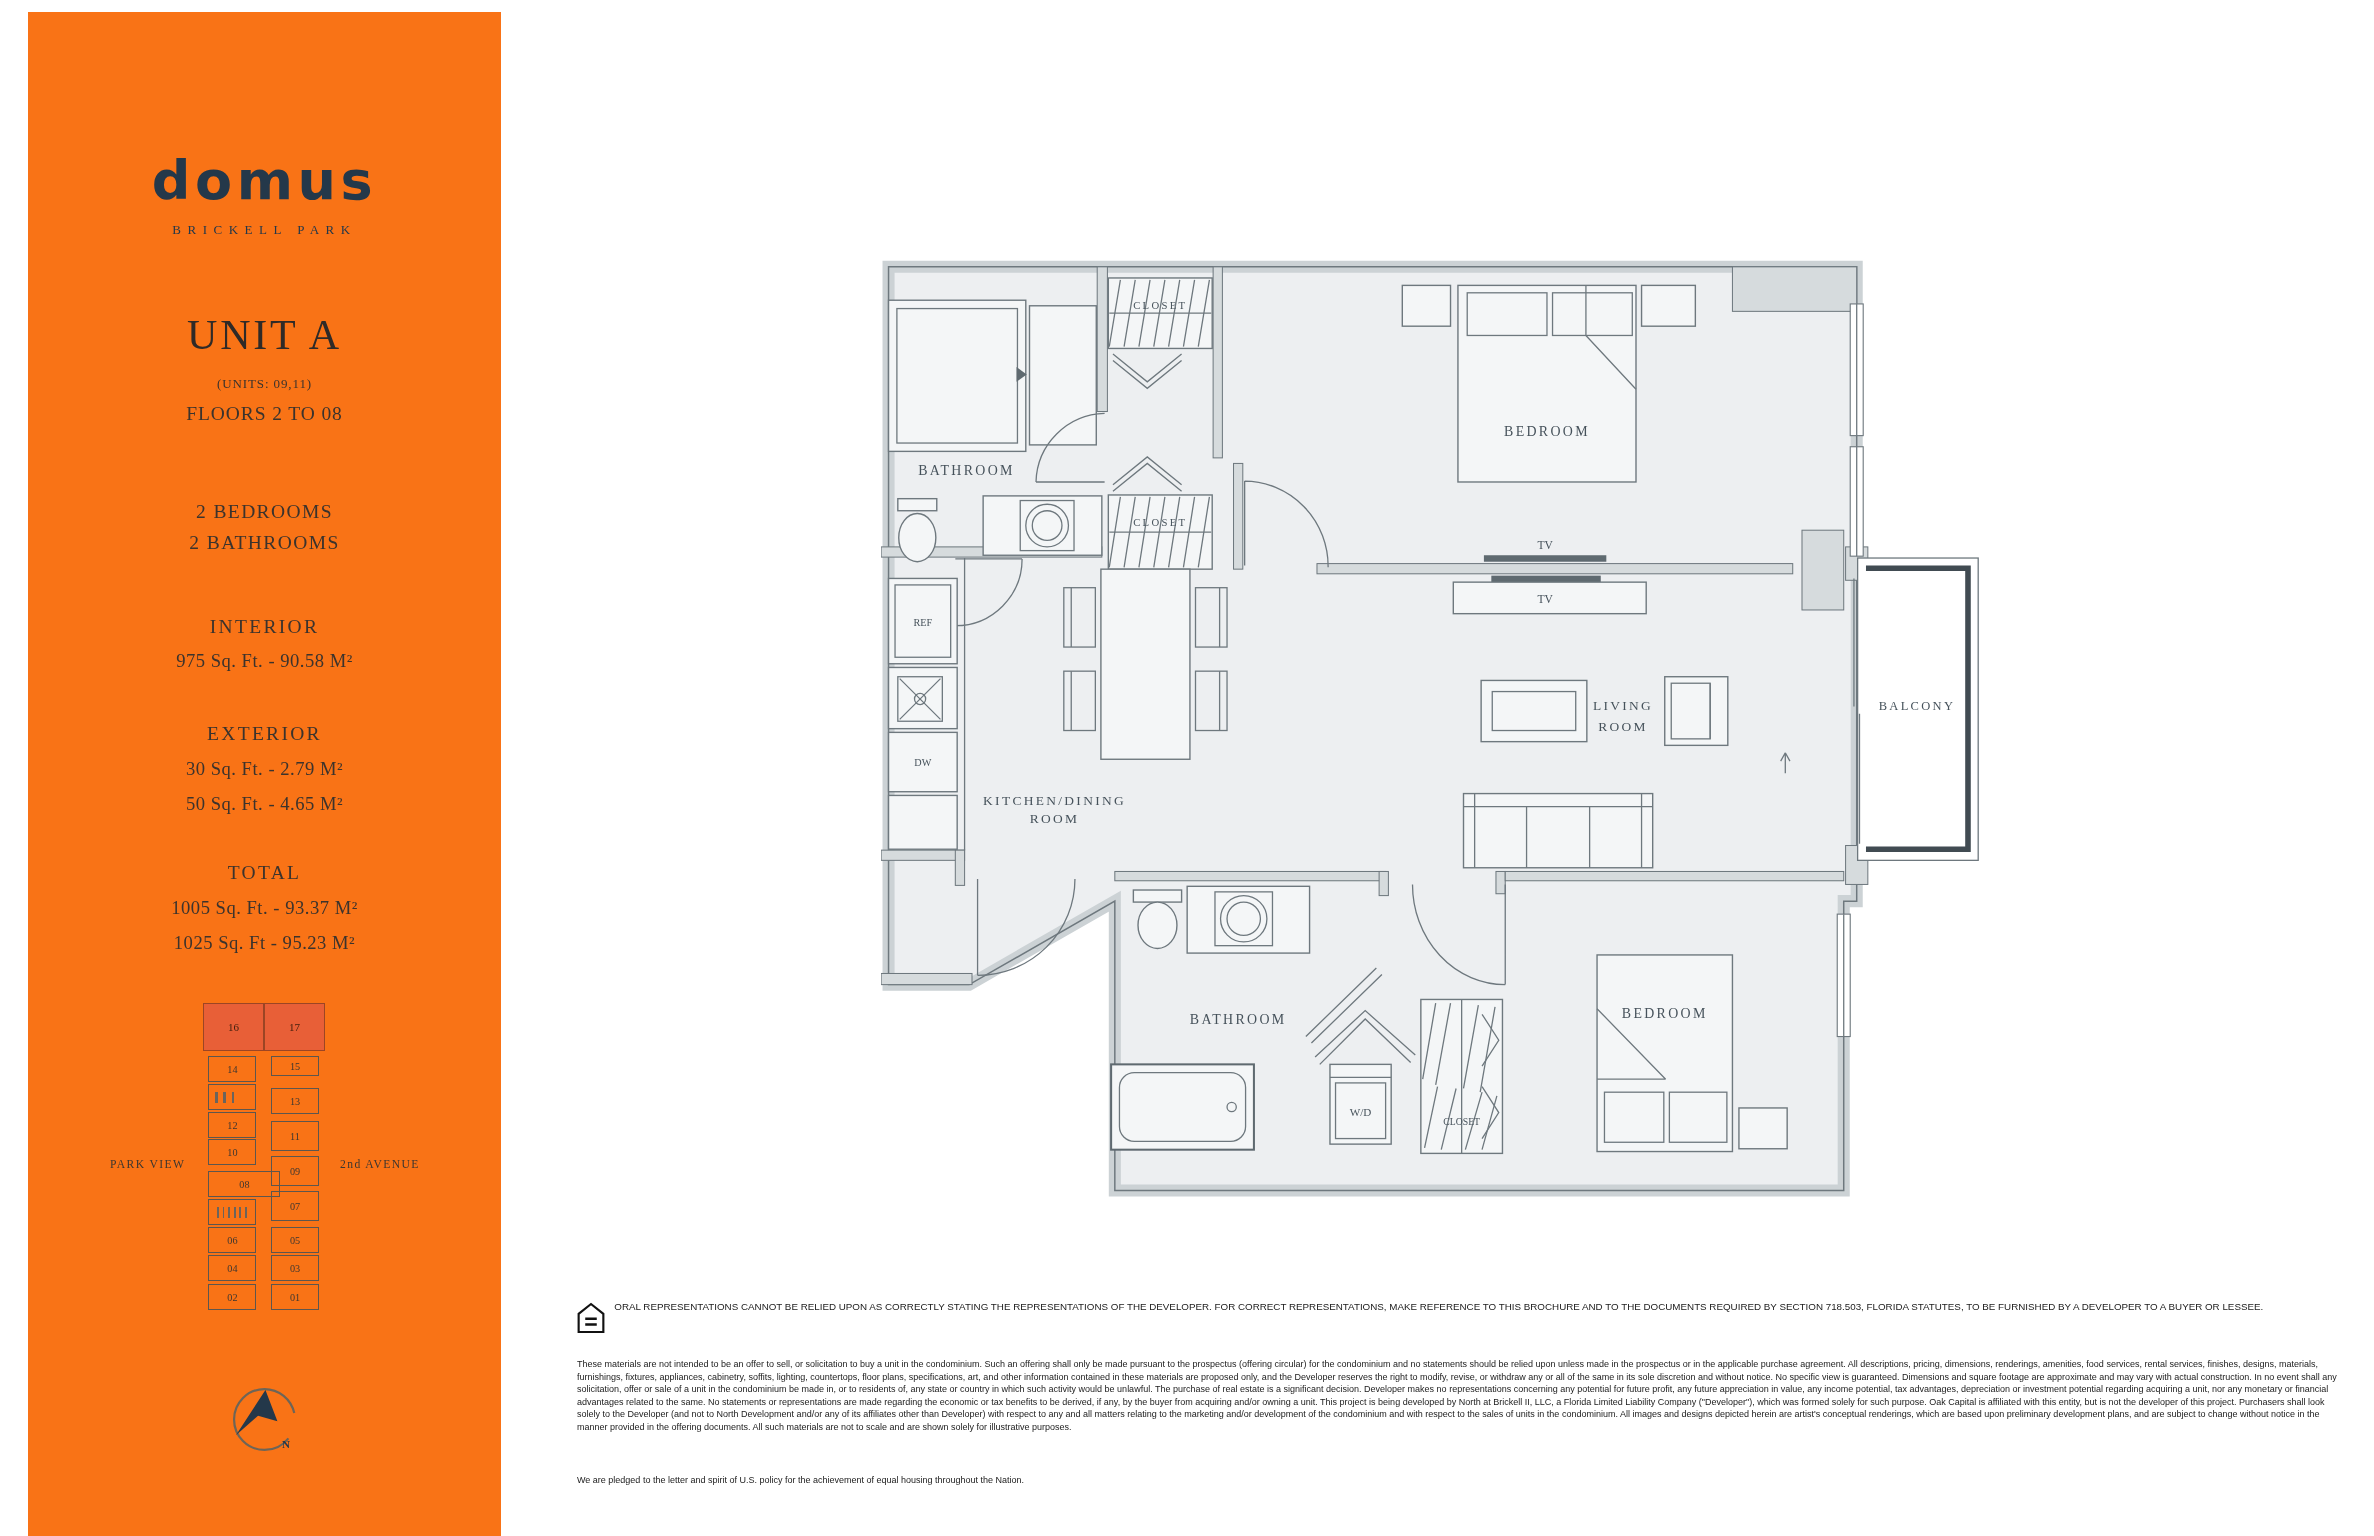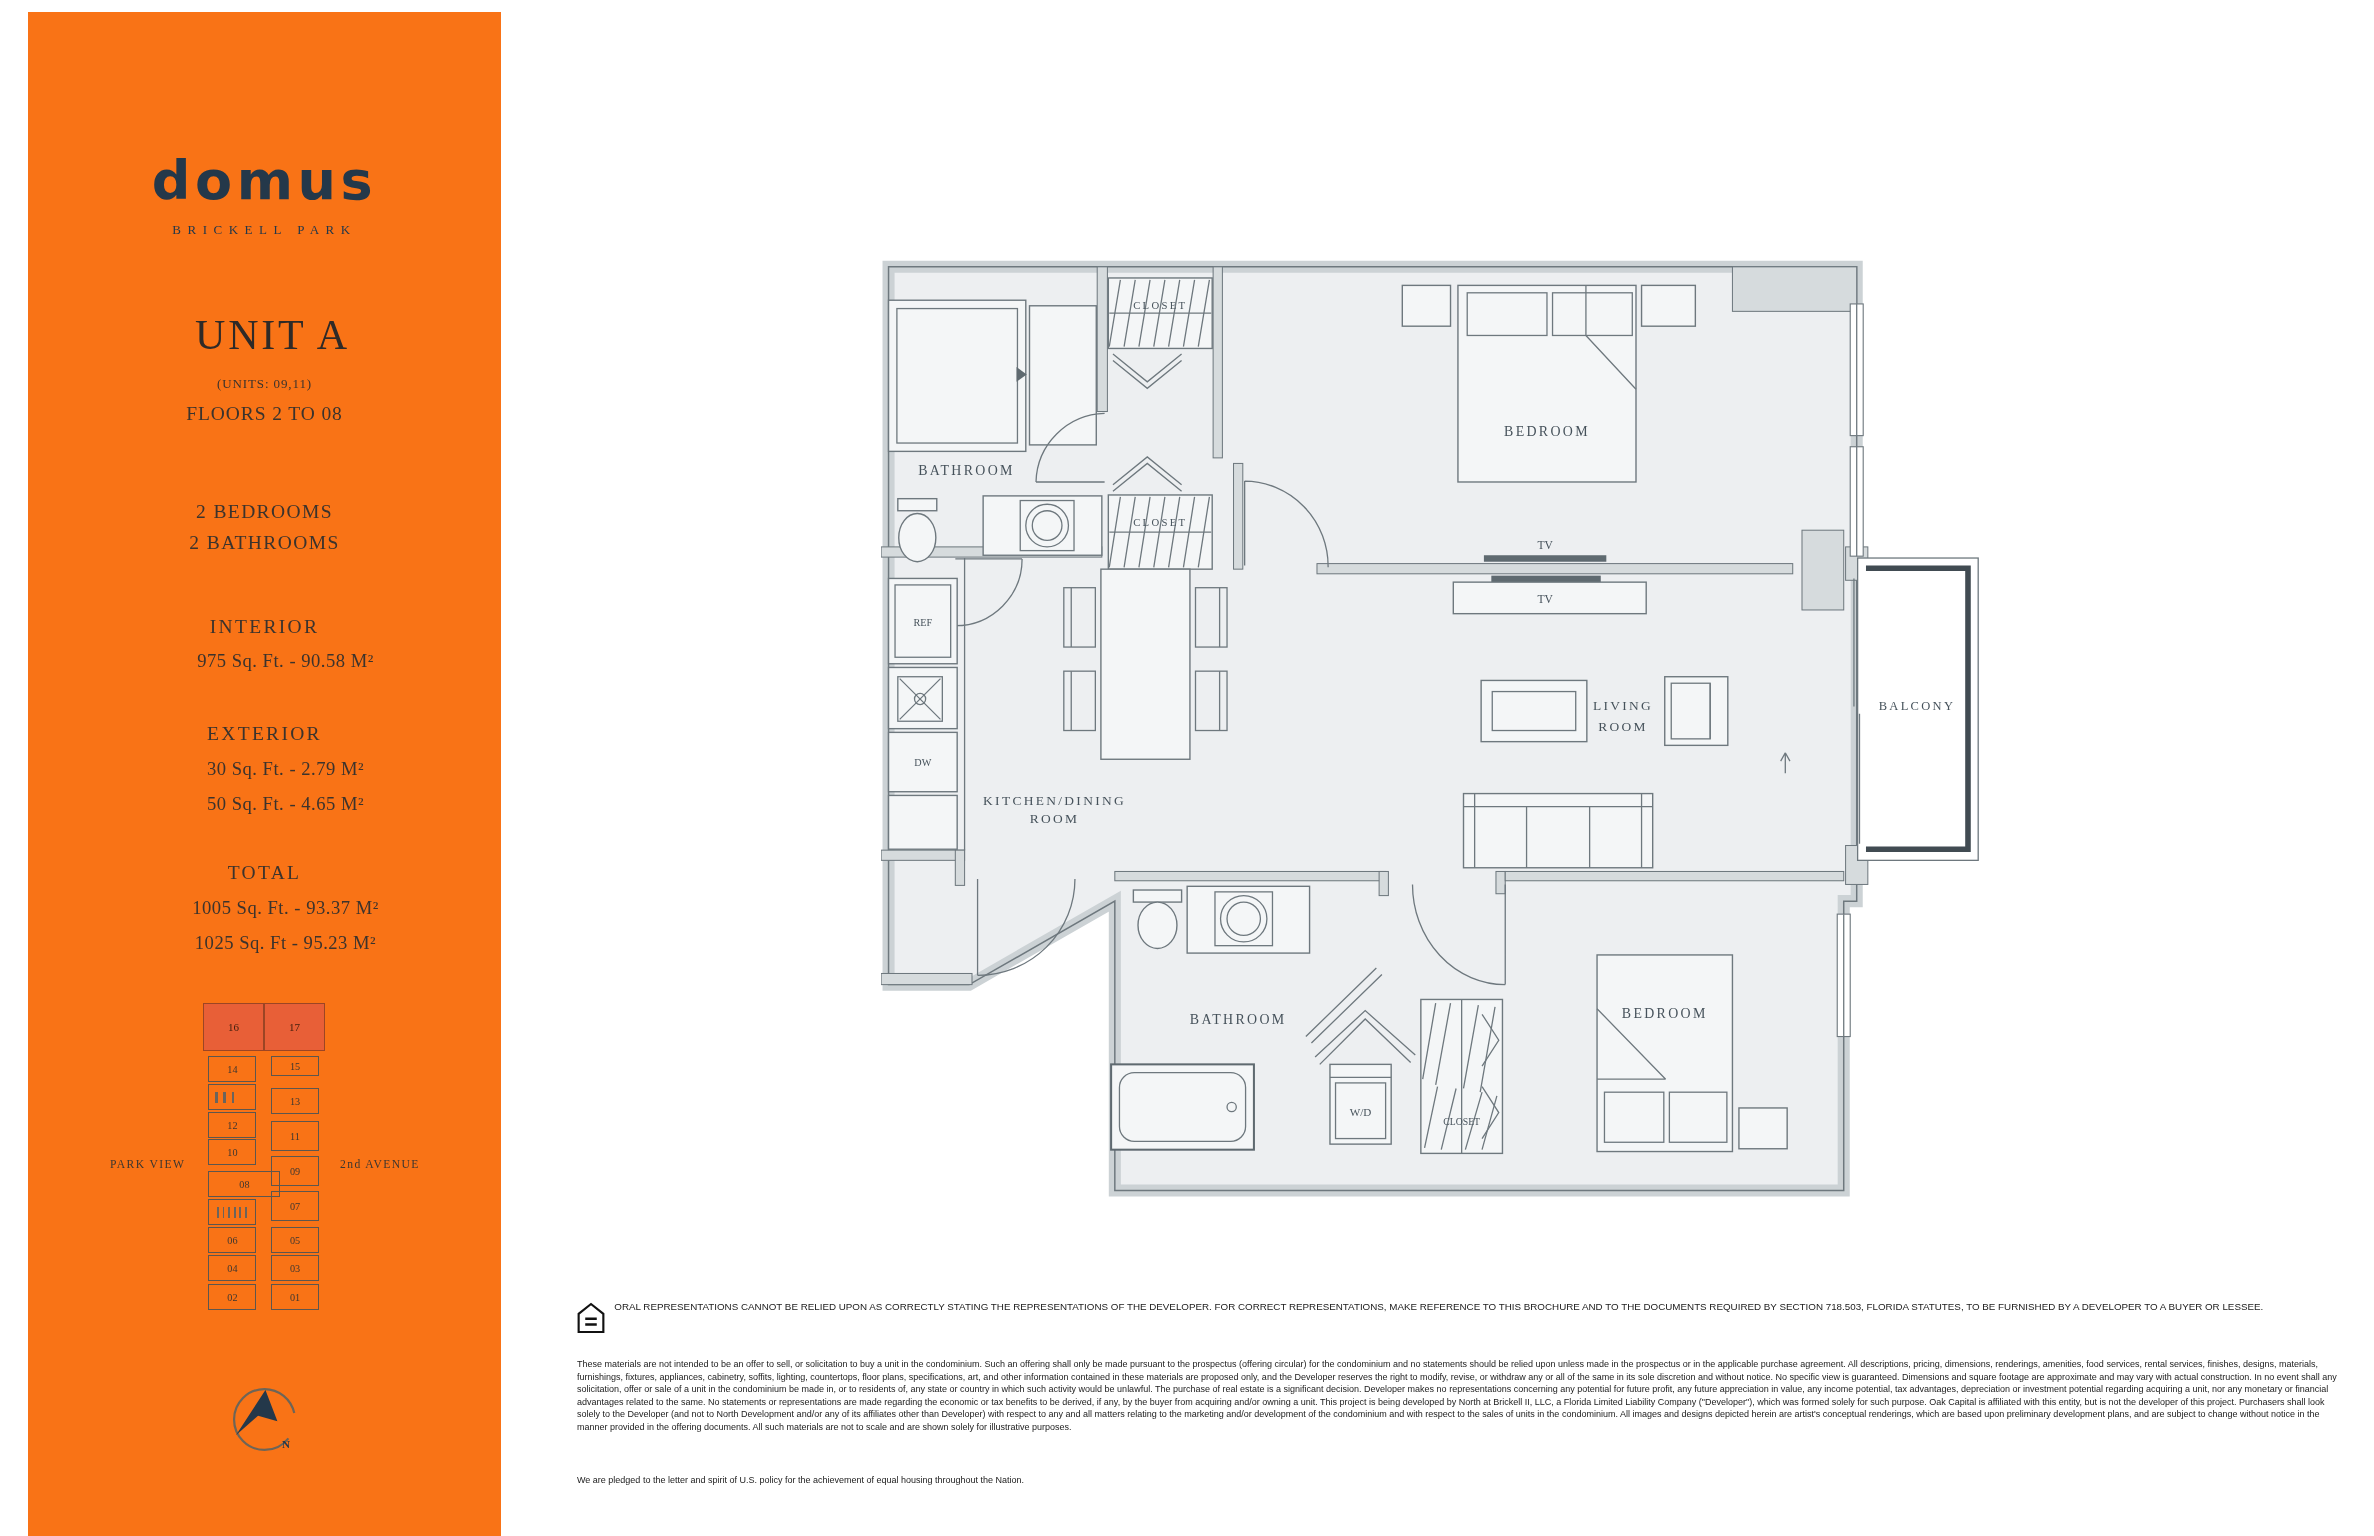--- a/index.html
+++ b/index.html
@@ -4,27 +4,27 @@
 <style>
   html,body{margin:0;padding:0;}
   body{width:2375px;height:1536px;position:relative;background:#ffffff;overflow:hidden;
        font-family:"Liberation Serif",serif;color:#3b332d;}
   
   .sidebar{position:absolute;left:0;top:12px;width:473px;height:1536px;background:#f97316;margin-left:28px;}
   .sb-center{position:absolute;left:0;width:473px;text-align:center;}
   .logo{top:137px;font-family:"DejaVu Sans",sans-serif;font-weight:bold;font-size:54px;
         letter-spacing:4.6px;color:#24384a;}
   .logo-sub{top:210px;font-size:13px;letter-spacing:6.5px;color:#24384a;}
-  .unit-title{top:299px;font-size:42px;letter-spacing:2.8px;color:#2f2a27;padding-left:8px;}
+  .unit-title{top:299px;font-size:42px;letter-spacing:2.8px;color:#2f2a27;}
   .unit-sub1{top:364px;font-size:13px;letter-spacing:0.9px;}
   .unit-sub2{top:391px;font-size:19.5px;letter-spacing:0.9px;}
   .beds{top:489px;font-size:19.5px;letter-spacing:1.4px;}
   .baths{top:520px;font-size:19.5px;letter-spacing:1.4px;}
   .sec-h{font-size:19.5px;letter-spacing:2.3px;}
-  .sec-v{font-size:18.6px;letter-spacing:0.5px;padding-left:21px;}
+  .sec-v{font-size:18.6px;letter-spacing:0.5px;}
   
   .keyplan{position:absolute;left:173px;top:991px;width:126px;height:317px;}
   .kcell{position:absolute;border:1.1px solid #5d564e;box-sizing:border-box;
          font-size:10.2px;color:#3c3630;display:flex;align-items:center;justify-content:center;}
   .korange{background:#e85f37;border-color:#9c4524;color:#44200f;font-weight:normal;font-size:11px;}
   .kicon-elev{background:repeating-linear-gradient(90deg,#6b645c 0 2.8px,transparent 2.8px 8.3px);
               background-size:22px 11px;background-repeat:no-repeat;background-position:5.6px 6.5px;}
   .kicon-stairs{background:repeating-linear-gradient(90deg,#6b645c 0 1.9px,transparent 1.9px 5.6px);
               background-size:32px 11px;background-repeat:no-repeat;background-position:7.4px 6.5px;}
   .kside{position:absolute;font-size:11.6px;letter-spacing:1.4px;color:#3c3630;}

